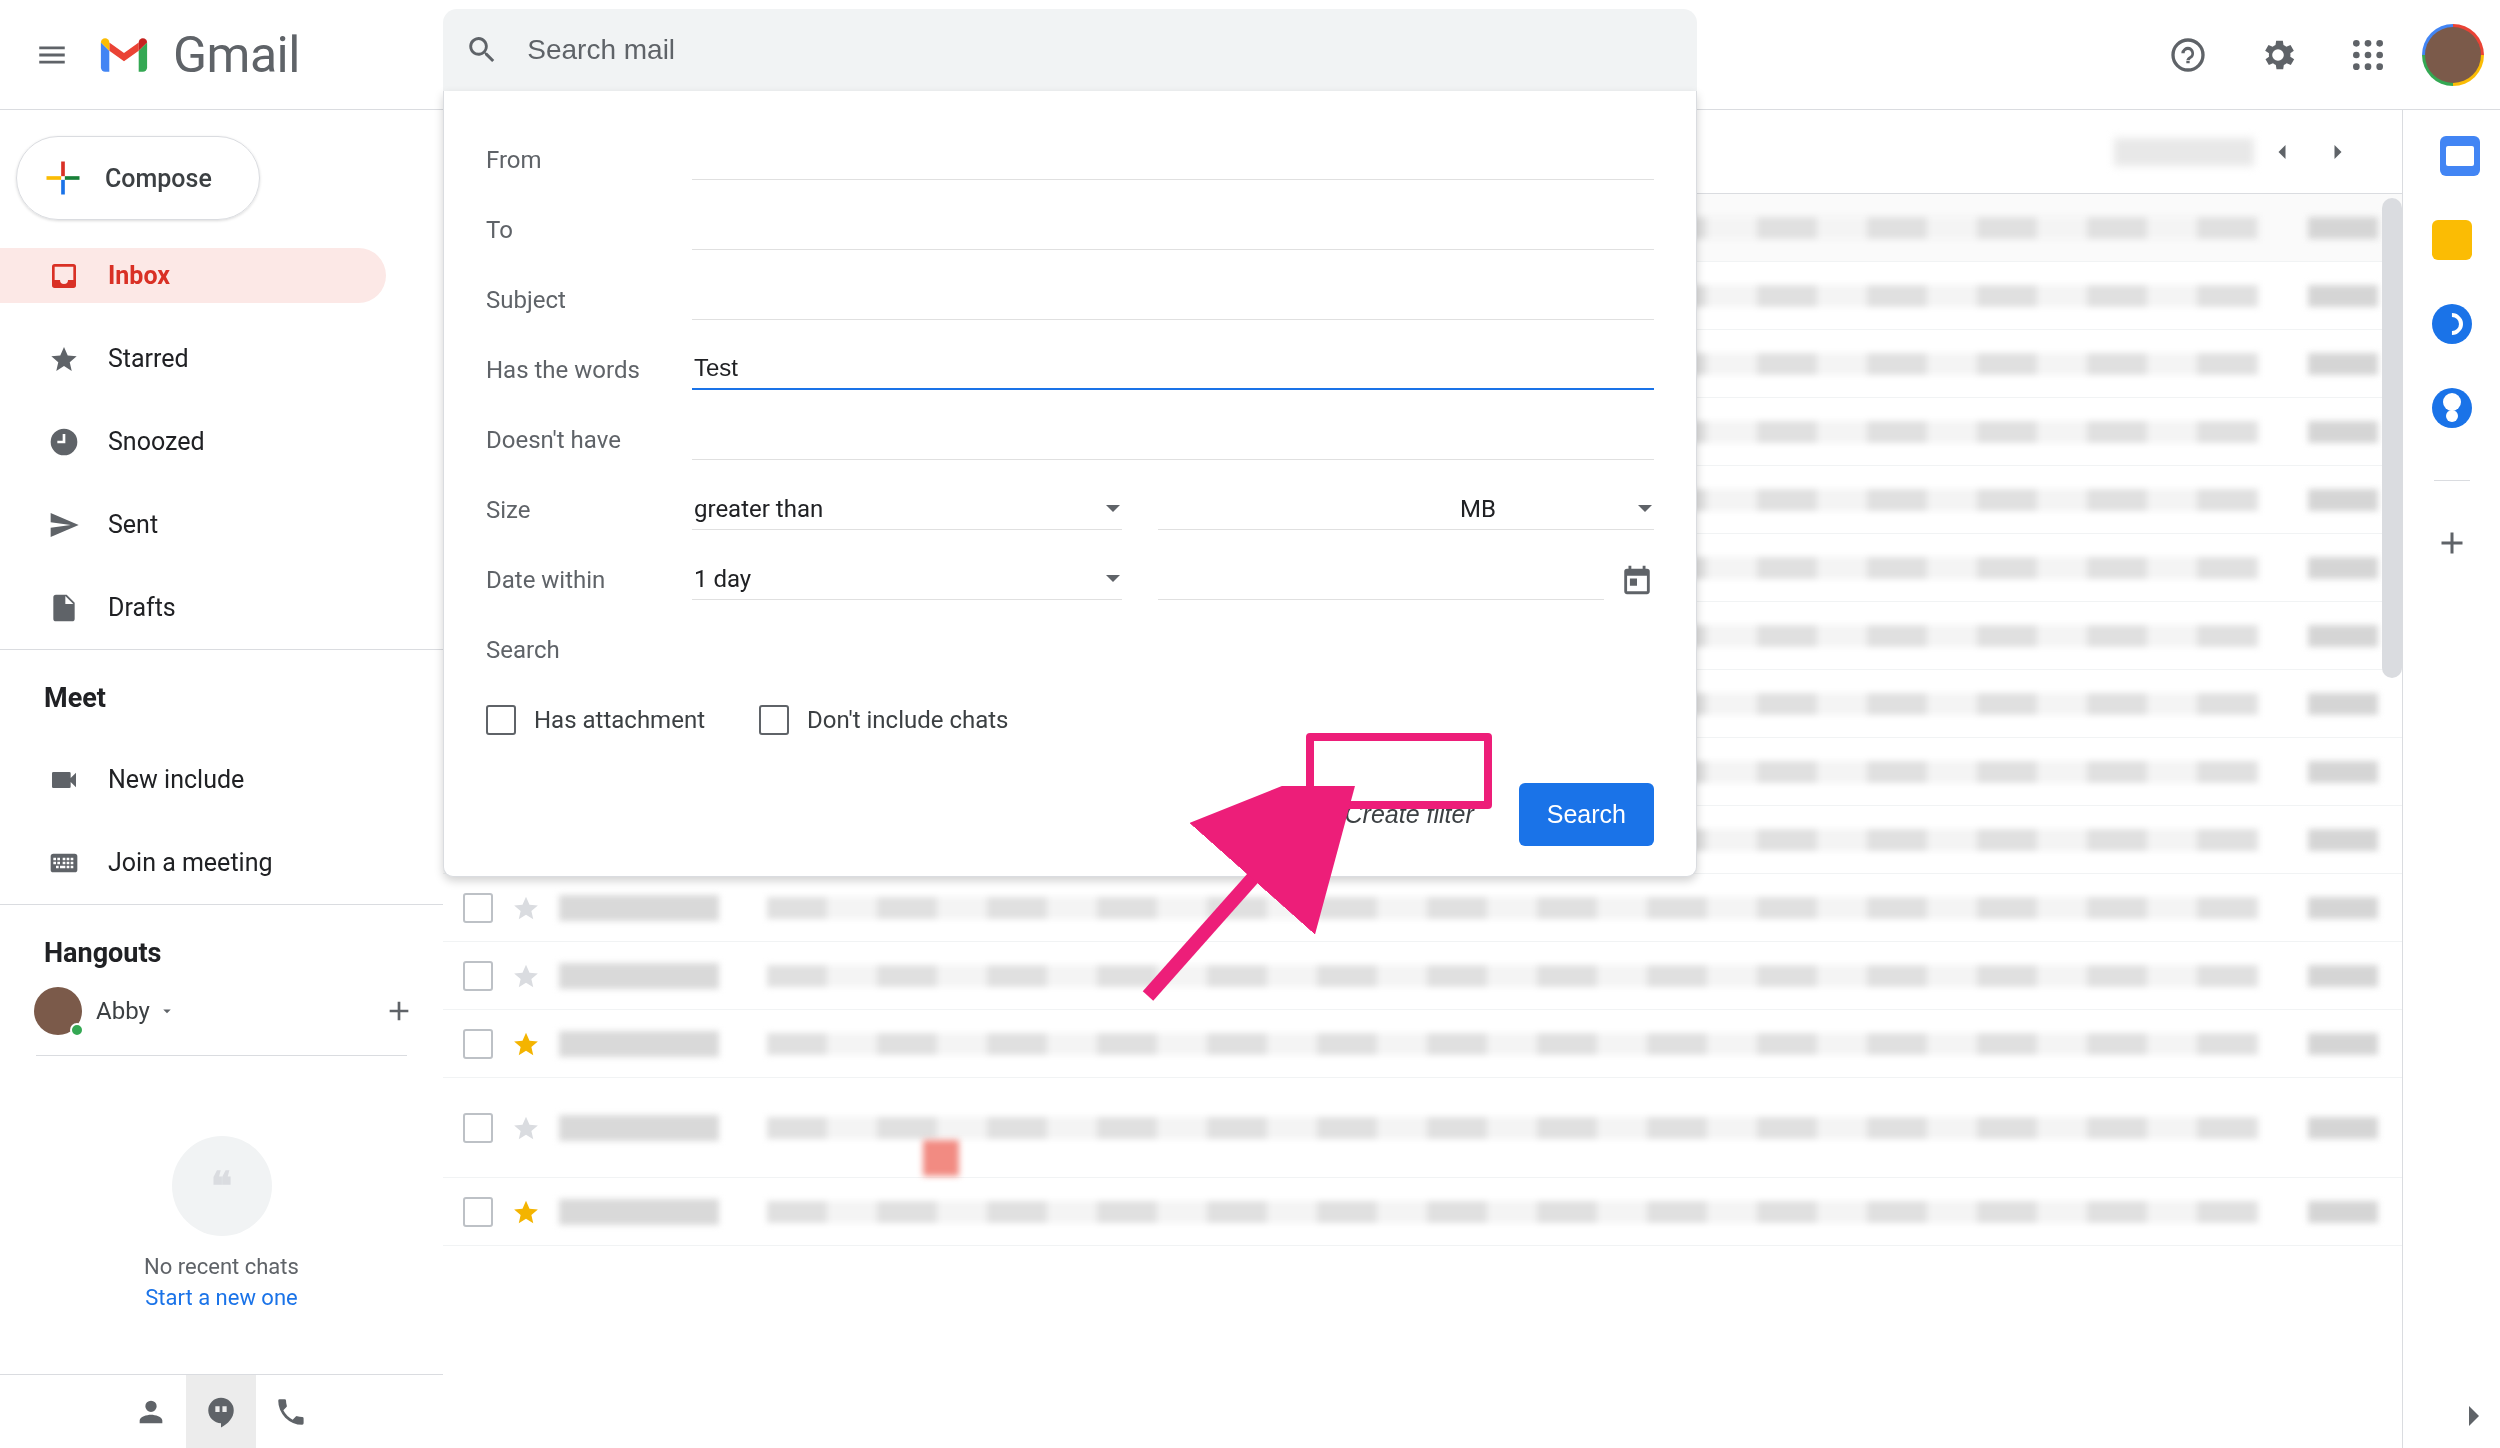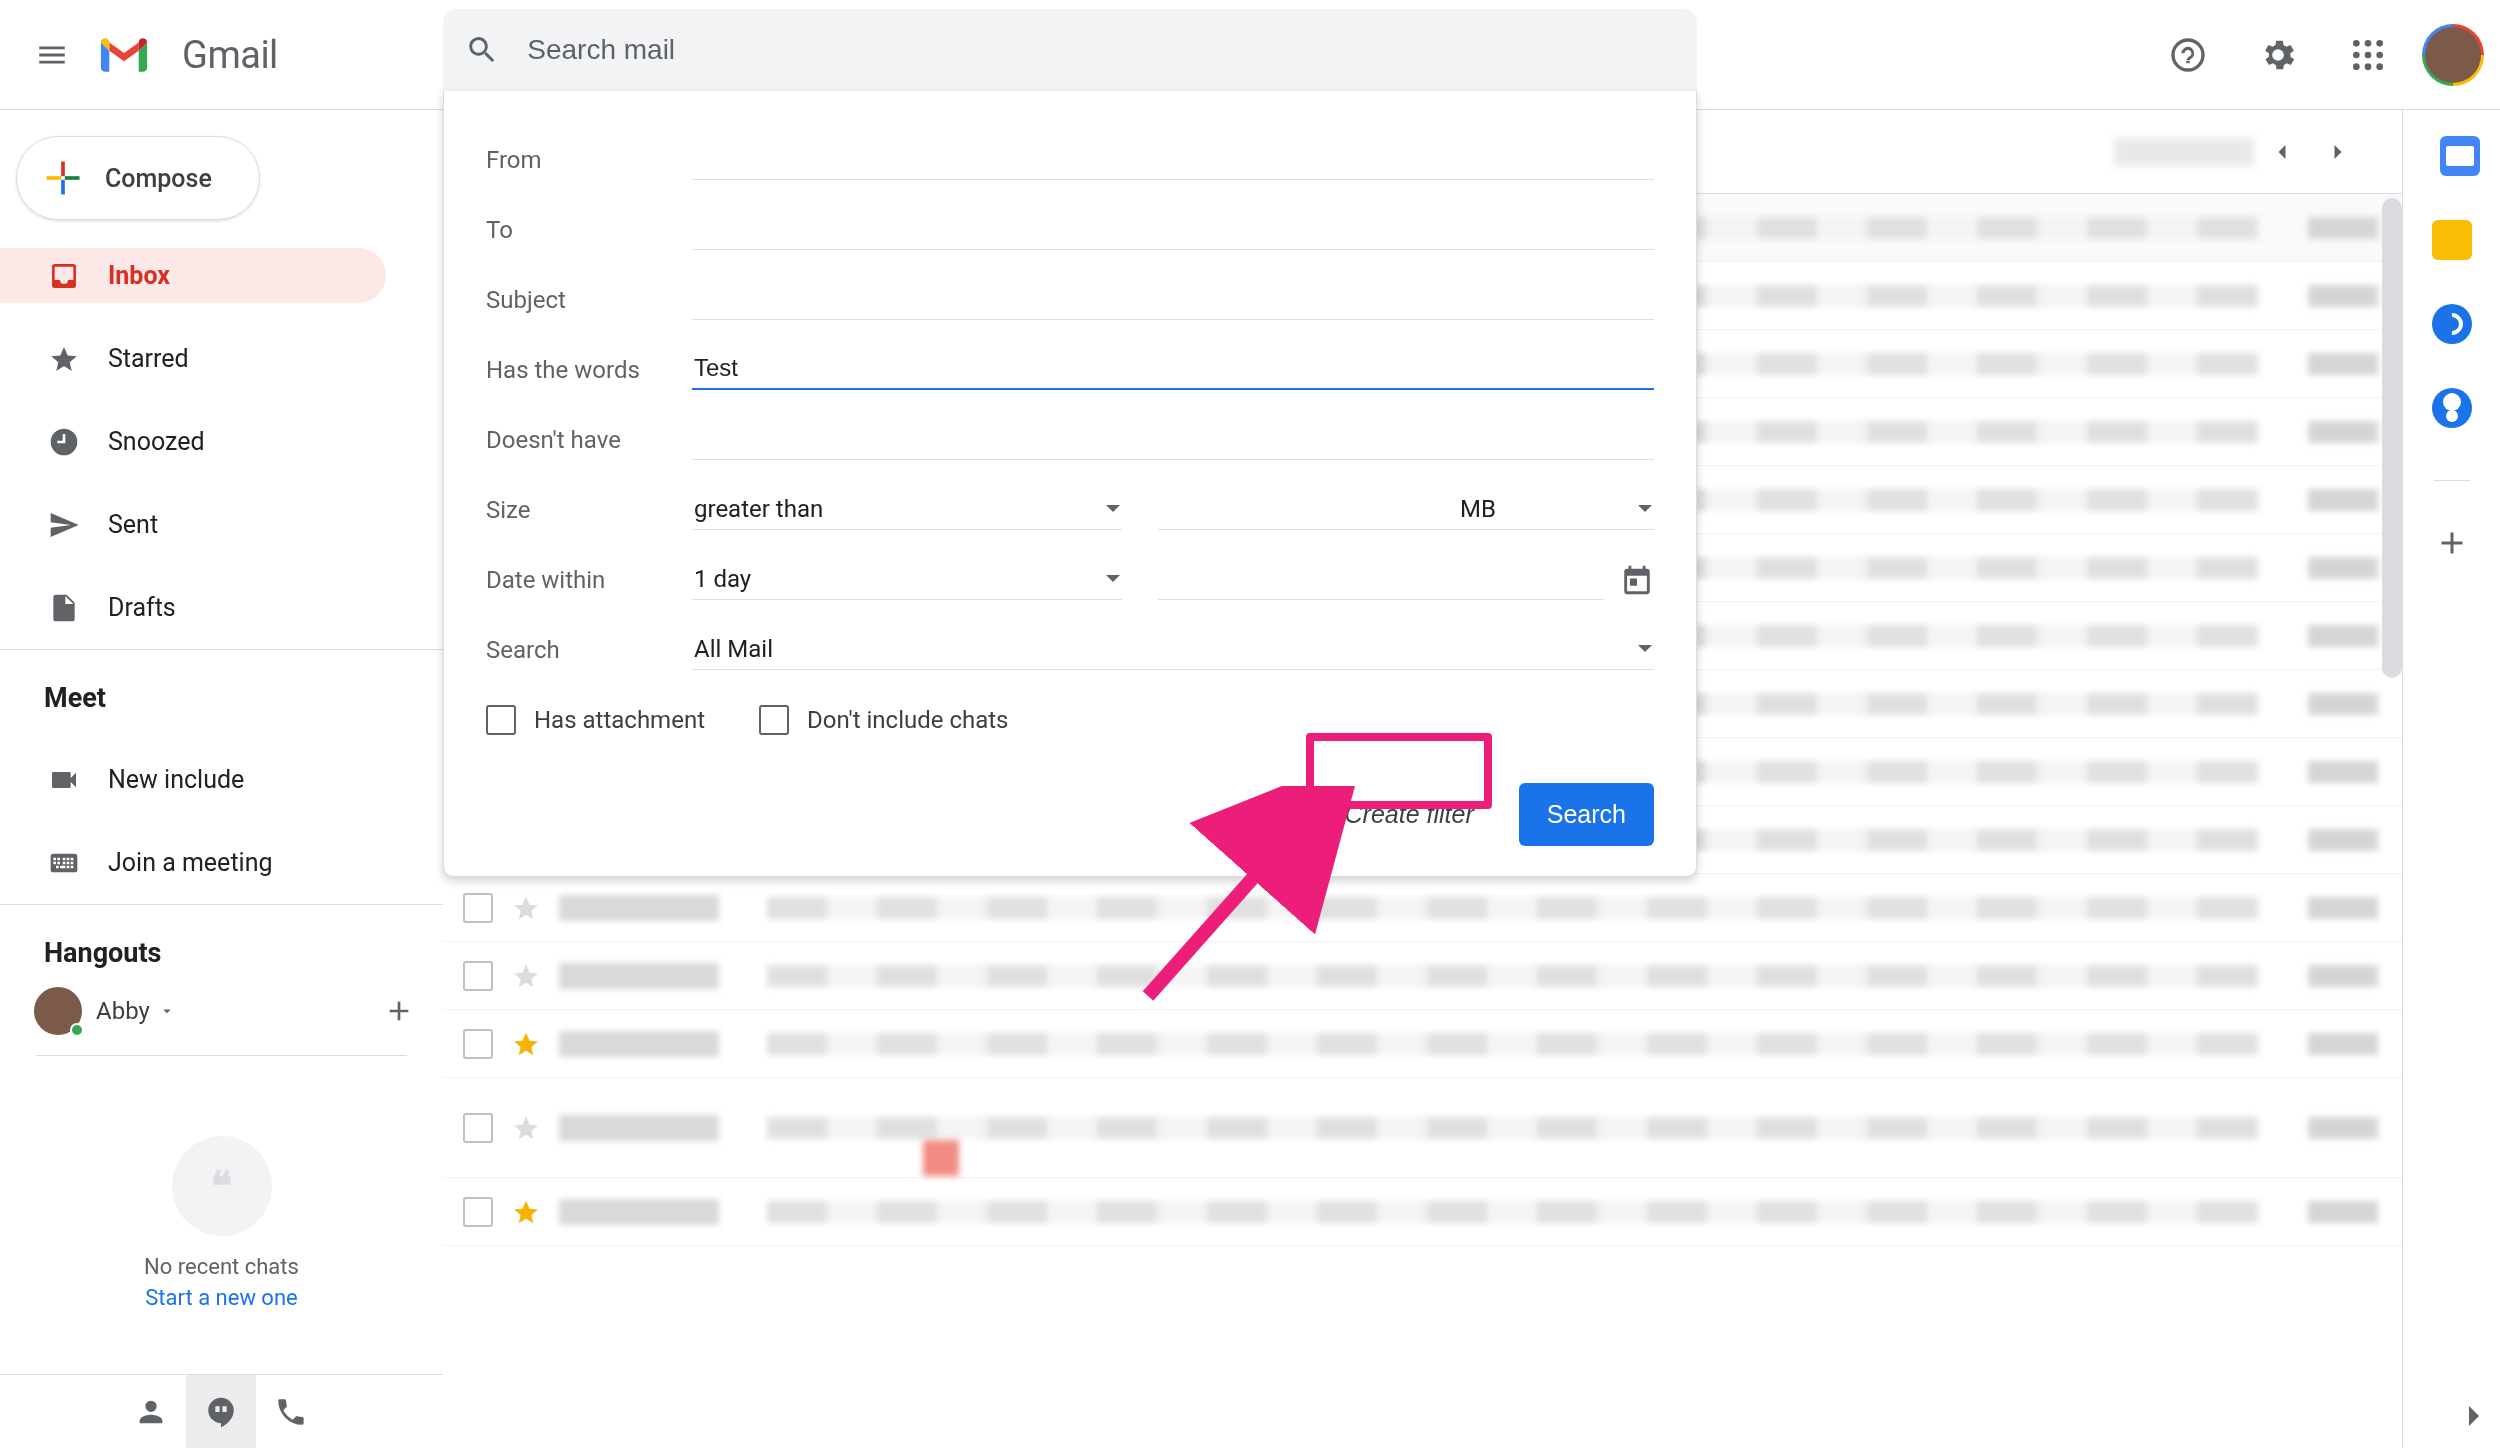--- a/index.html
+++ b/index.html
@@ -21,21 +21,21 @@
   .header{
     position:absolute; left:0; top:0; right:0; height:110px;
     display:flex; align-items:center;
     border-bottom:1px solid var(--g-border);
     padding-left:12px;
   }
   .hamburger{ width:48px; height:48px; margin:0 16px; display:flex; align-items:center; justify-content:center; border-radius:50%;}
   .hamburger svg{ width:34px; height:34px; fill:var(--g-grey);}
   .logo-group{ display:flex; align-items:center; gap:8px; margin-left:4px;}
   .logo-icon{ position:relative; width:56px; height:42px;}
-  .logo-text{ font-size:38px; color:var(--g-grey); letter-spacing:-0.5px; margin-left:22px;}
+  .logo-text{ font-size:50px; color:var(--g-grey); letter-spacing:-0.5px; margin-left:13px;}
 
   .searchbar{
     position:absolute; left:443px; top:9px;
     width:1254px; height:82px;
     background:var(--g-bg);
     border-radius:14px 14px 0 0;
     display:flex; align-items:center;
     padding-left:22px;
   }
   .searchbar .mag{ width:36px; height:36px; fill:var(--g-grey);}
@@ -562,24 +562,20 @@
         <div class="arr"></div>
       </div>
     <div class="size-gap"></div>
     <input class="pinput" style="flex: 1 1 0%;">
     <svg class="cal" viewBox="0 0 24 24">
         <path d="M19 4h-1V2h-2v2H8V2H6v2H5a2 2 0 0 0-2 2v14a2 2 0 0 0 2 2h14a2 2 0 0 0 2-2V6a2 2 0 0 0-2-2zm0 16H5V9h14zM7 11h5v5H7z"></path>
       </svg>
   </div>
   <div class="prow">
     <div class="plabel">Search</div>
-    <div class="pdd">
-        <span>All Mail</span>
-        <div class="arr"></div>
-      </div>
   </div>
 
   <div class="chk-row">
     <label class="chk">
       <span class="box"></span>
       <span>Has attachment</span>
     </label>
     <label class="chk">
       <span class="box"></span>
       <span>Don't include chats</span>

